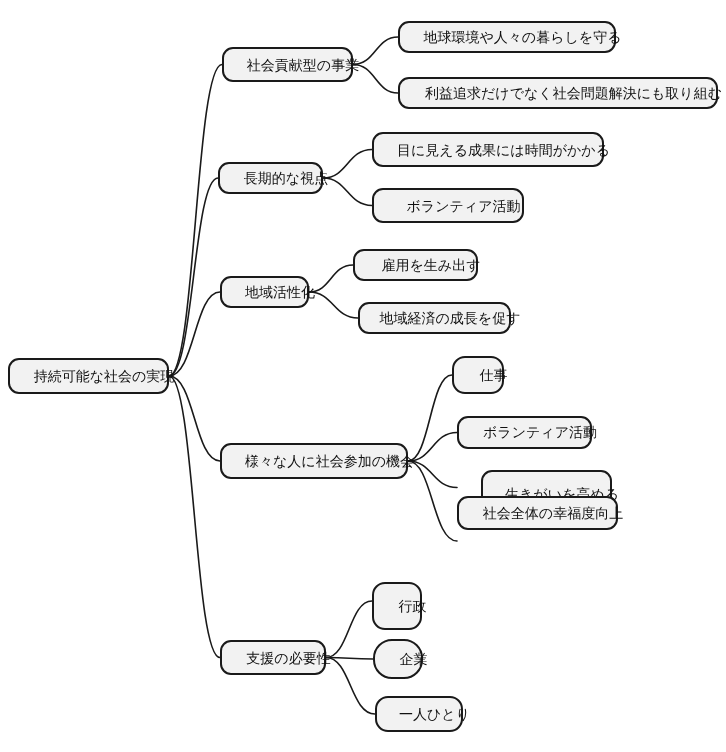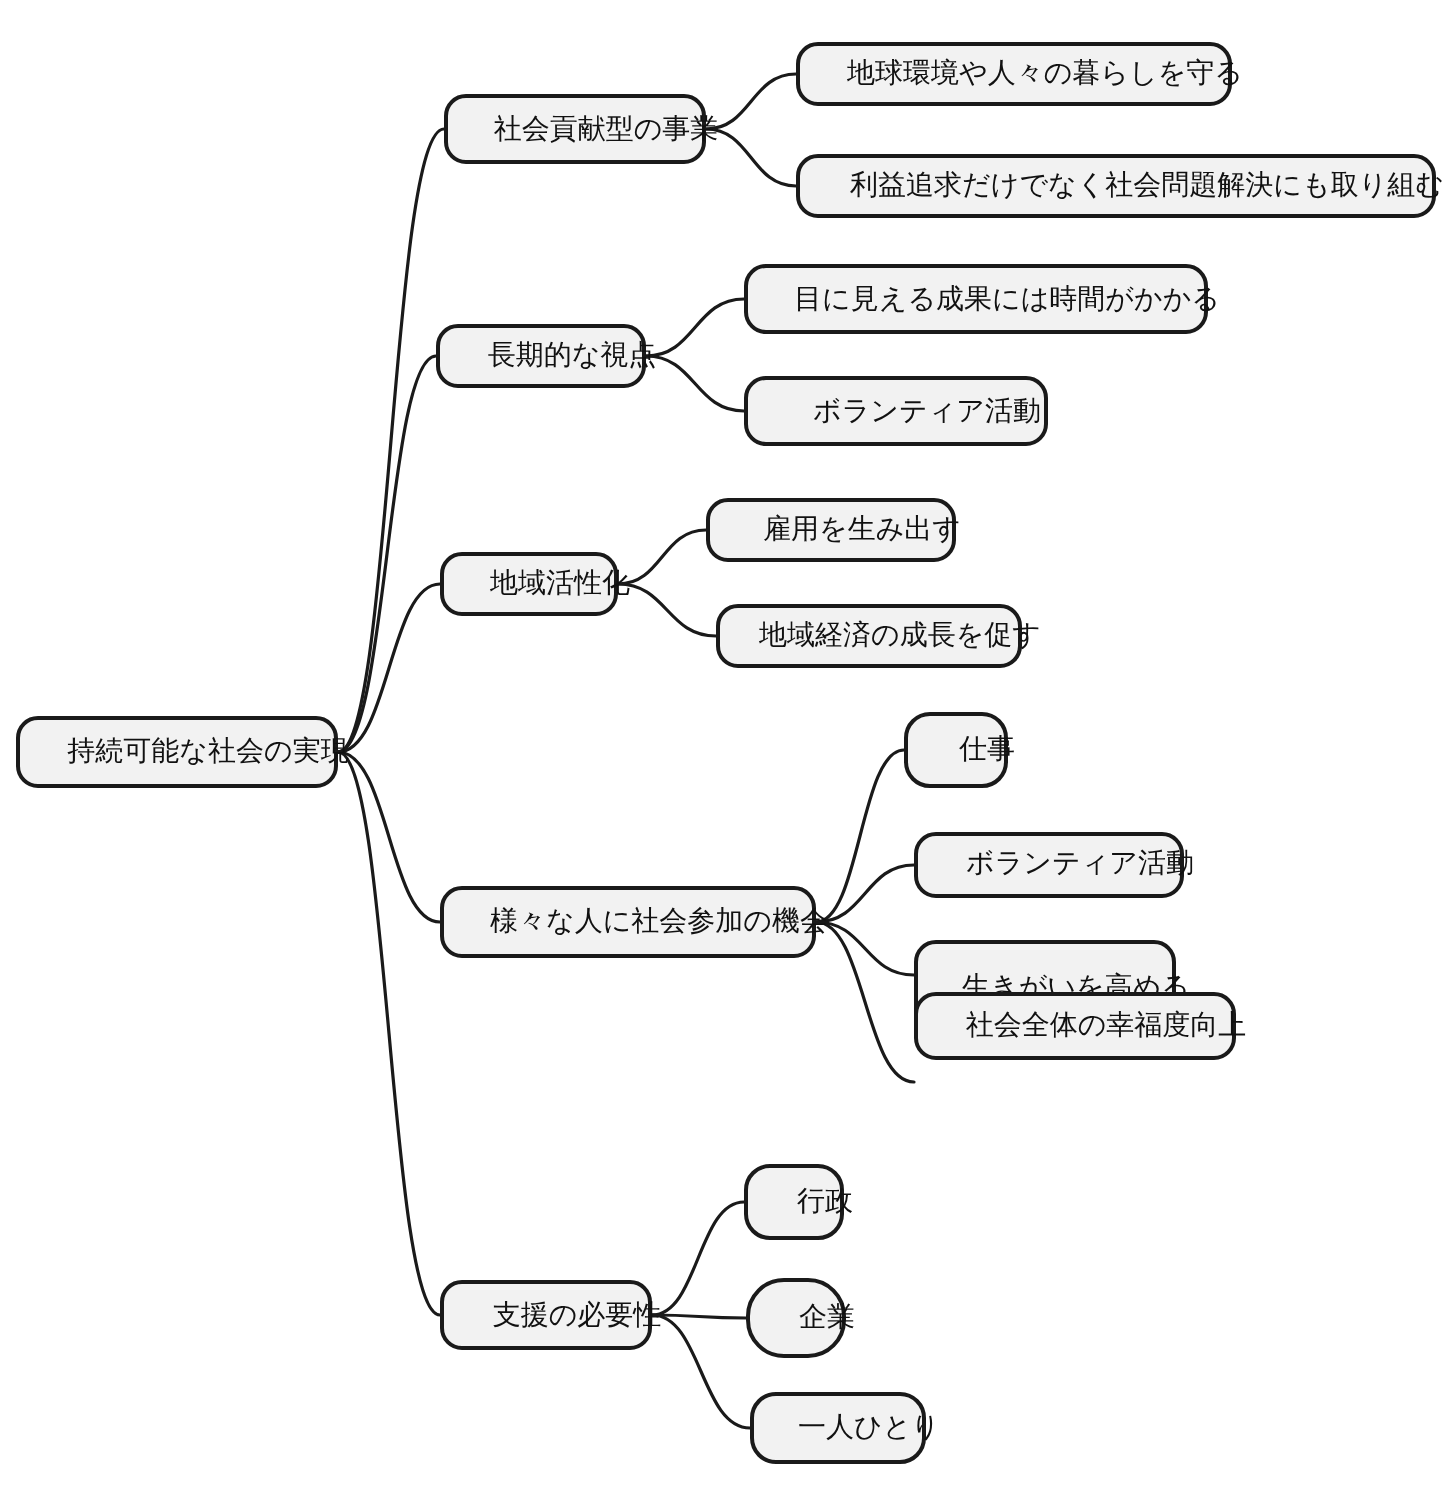--- a/index.html
+++ b/index.html
@@ -80,20 +80,20 @@
       <div class="node level-2" style="left: 398px; top: 77px; width: 320px; height: 32px;">利益追求だけでなく社会問題解決にも取り組む</div>
       <div class="node level-1" style="left: 218px; top: 162px; width: 105px; height: 32px;">長期的な視点</div>
       <div class="node level-2" style="left: 372px; top: 132px; width: 232px; height: 35px;">目に見える成果には時間がかかる</div>
       <div class="node level-2" style="left: 372px; top: 188px; width: 152px; height: 35px;">ボランティア活動</div>
       <div class="node level-1" style="left: 220px; top: 276px; width: 89px; height: 32px;">地域活性化</div>
       <div class="node level-2" style="left: 353px; top: 249px; width: 125px; height: 32px;">雇用を生み出す</div>
       <div class="node level-2" style="left: 358px; top: 302px; width: 153px; height: 32px;">地域経済の成長を促す</div>
       <div class="node level-1" style="left: 220px; top: 443px; width: 188px; height: 36px;">様々な人に社会参加の機会</div>
       <div class="node small level-2" style="left: 452px; top: 356px; width: 52px; height: 38px;">仕事</div>
       <div class="node level-2" style="left: 457px; top: 416px; width: 135px; height: 33px; font-family: Liberation Mono, monospace;">ボランティア活動</div>
-      <div class="node level-2" style="left: 457px; top: 470px; width: 131px; height: 48px;">生きがいを高める</div>
+      <div class="node level-2" style="left: 481px; top: 470px; width: 131px; height: 48px;">生きがいを高める</div>
       <div class="node level-2" style="left: 457px; top: 496px; width: 161px; height: 34px;">社会全体の幸福度向上</div>
       <div class="node level-1" style="left: 220px; top: 640px; width: 106px; height: 35px;">支援の必要性</div>
-      <div class="node small level-2" style="left: 372px; top: 582px; width: 50px; height: 38px;">行政</div>
+      <div class="node small level-2" style="left: 372px; top: 582px; width: 50px; height: 48px;">行政</div>
       <div class="node small level-2" style="left: 373px; top: 639px; width: 50px; height: 40px; border-radius: 19px;">企業</div>
       <div class="node small level-2" style="left: 375px; top: 696px; width: 88px; height: 36px;">一人ひとり</div>
     </div>
 </div>
 
 </body></html>

